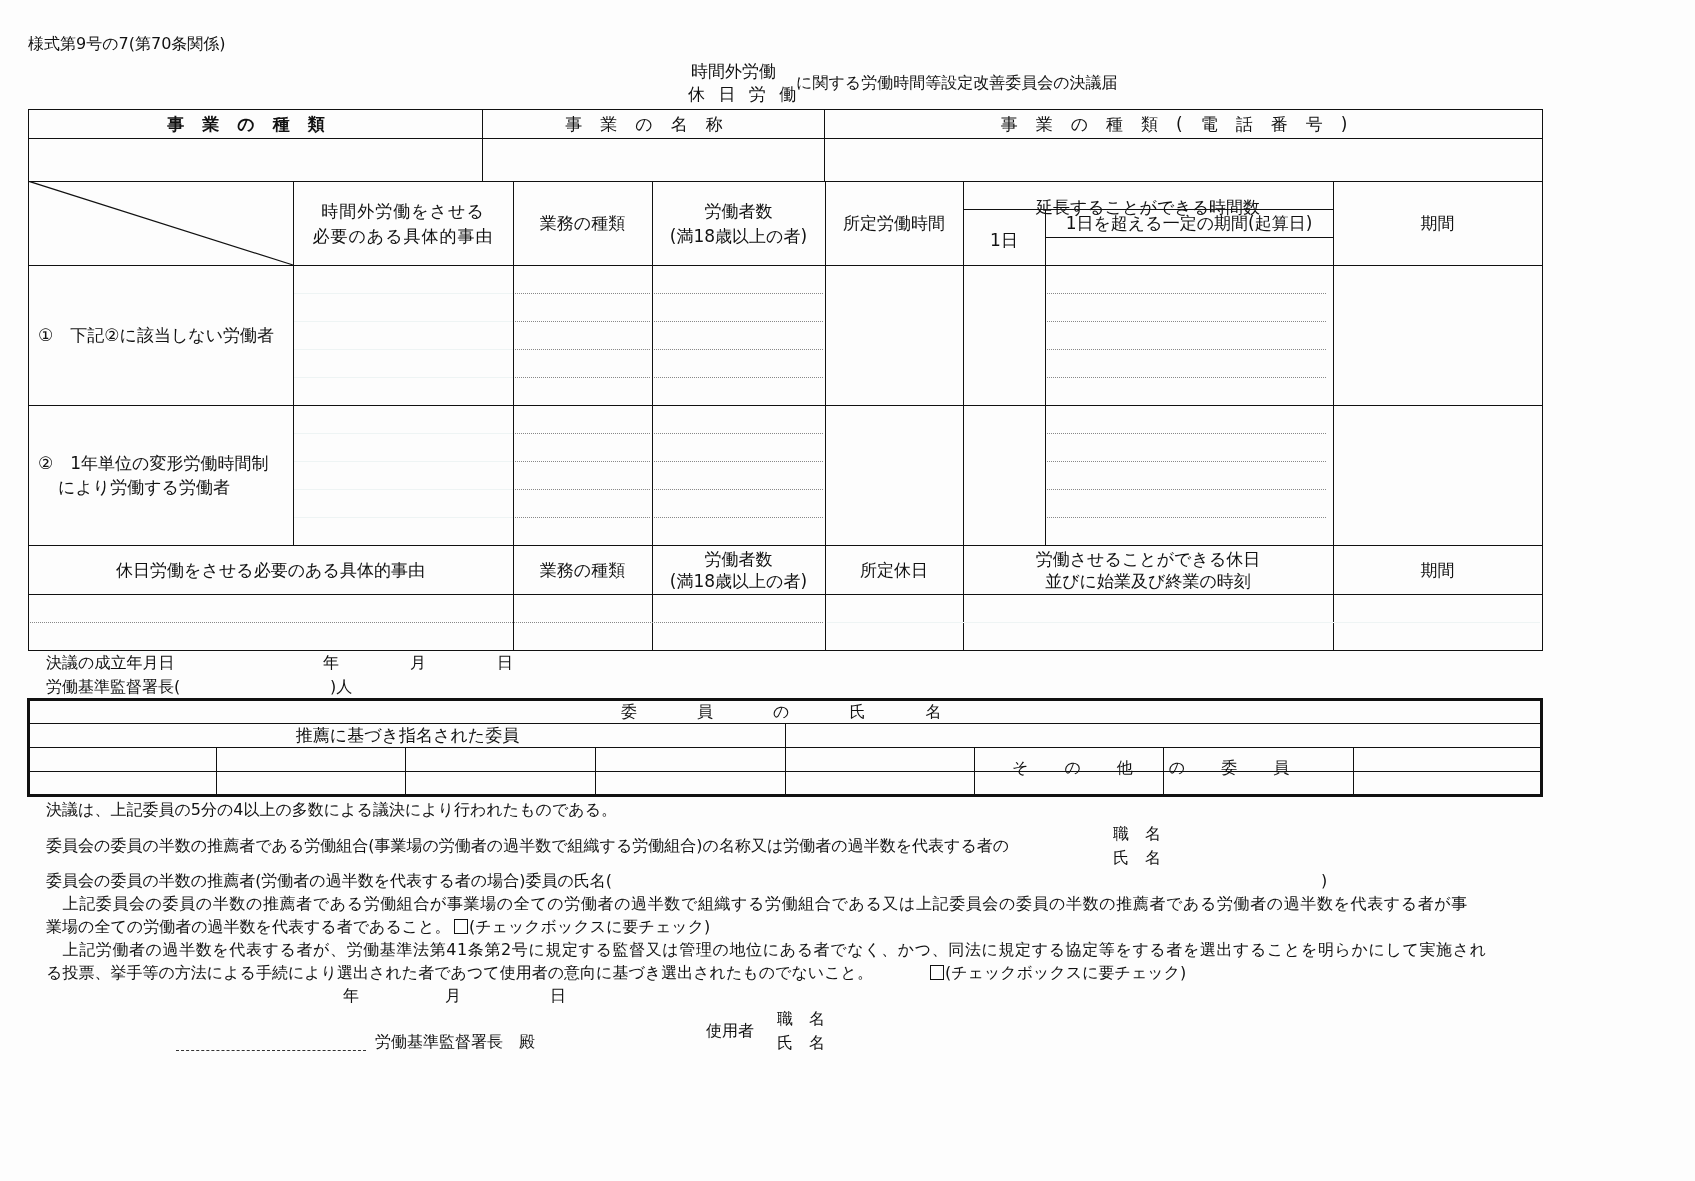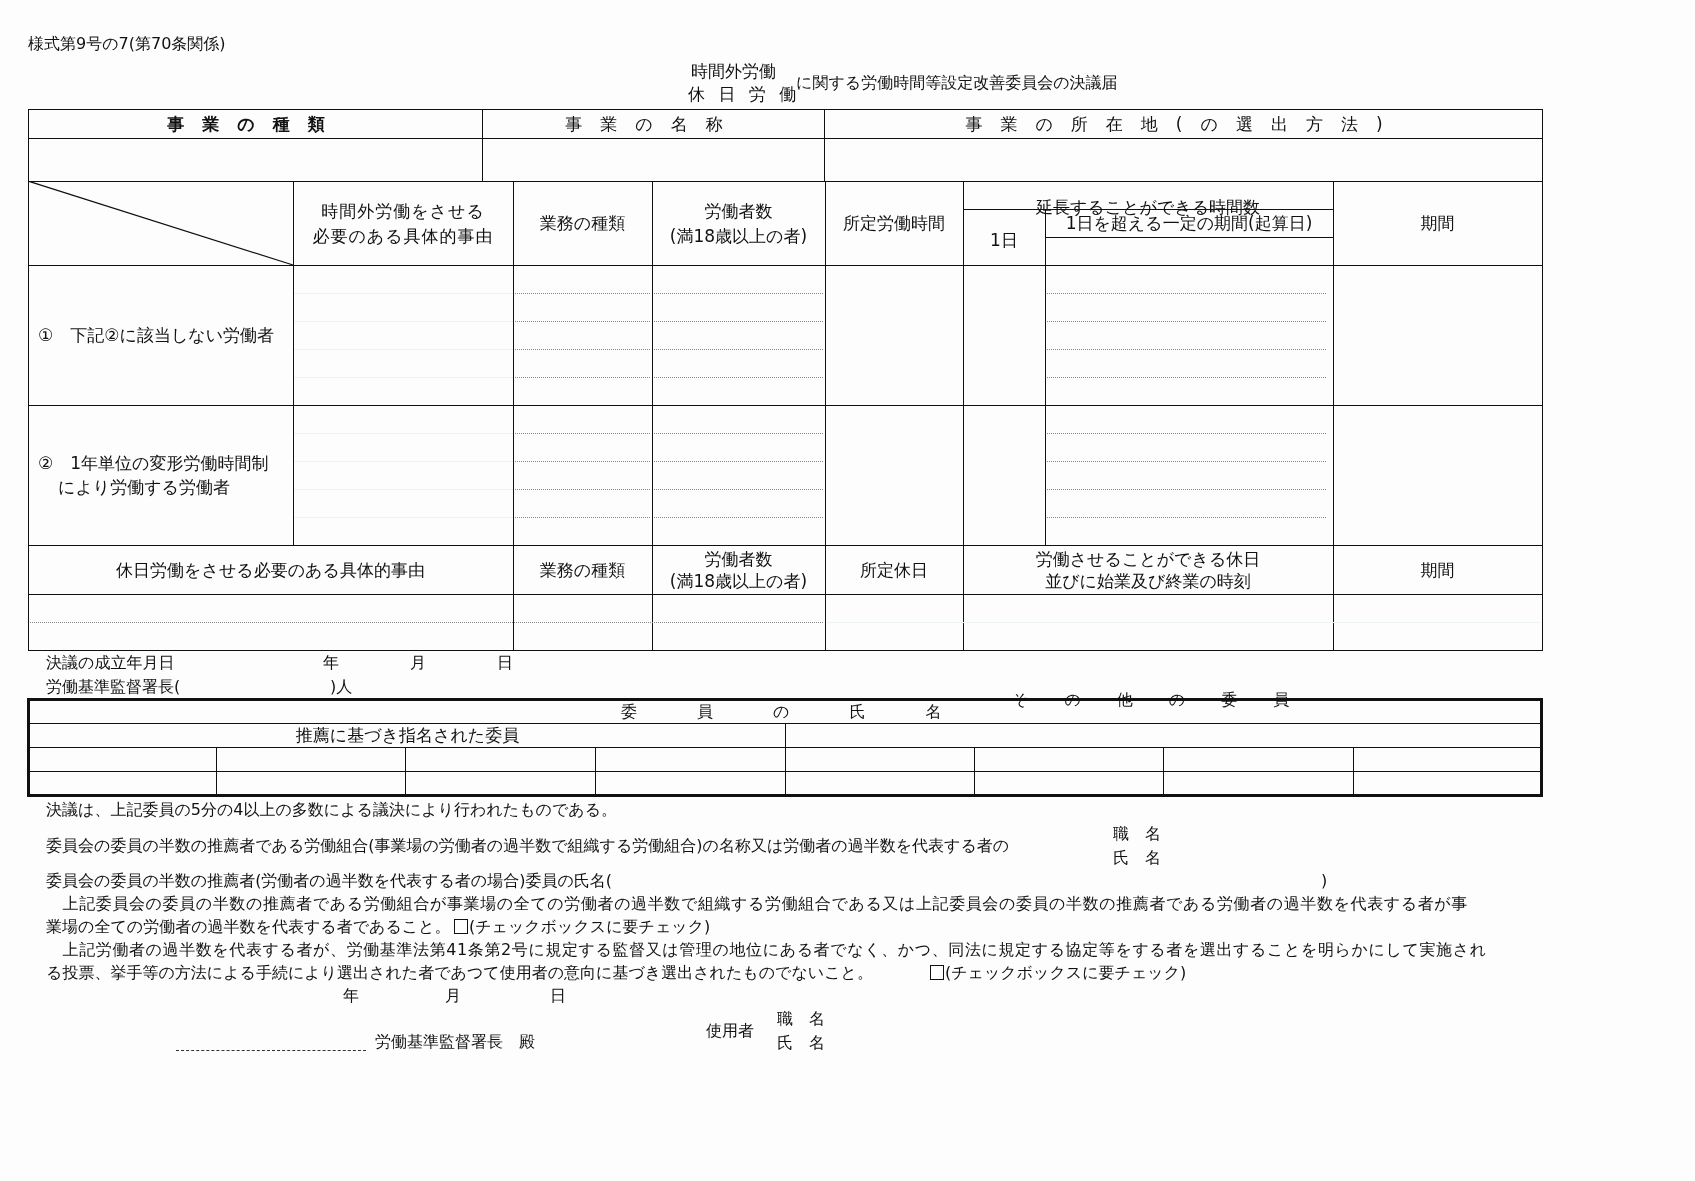--- a/index.html
+++ b/index.html
@@ -31,21 +31,21 @@
 <div class="hl" style="left:28px;top:109px;width:1514px;"></div>
 <div class="hl thin" style="left:28px;top:138px;width:1514px;"></div>
 <div class="hl" style="left:28px;top:181px;width:1514px;"></div>
 <div class="vl" style="left:28px;top:109px;height:542px;"></div>
 <div class="vl" style="left:1542px;top:109px;height:542px;"></div>
 <div class="vl" style="left:482px;top:109px;height:72px;"></div>
 <div class="vl" style="left:824px;top:109px;height:72px;"></div>
 
 <div class="cell sp" style="left:28px;top:110px;width:454px;height:28px;font-weight:bold;">事業の種類</div>
 <div class="cell sp" style="left:482px;top:110px;width:342px;height:28px;">事業の名称</div>
-<div class="cell sp" style="left:824px;top:110px;width:718px;height:28px;">事業の所在地(の選出方法)</div>
+<div class="cell sp" style="left:824px;top:110px;width:718px;height:28px;">事業の種類(電話番号)</div>
 
 <div class="abs" style="left:30px;top:140px;width:450px;height:40px;"></div>
 <div class="abs" style="left:484px;top:140px;width:338px;height:40px;"></div>
 <div class="abs" style="left:826px;top:140px;width:714px;height:40px;"></div>
 
 <div class="hl" style="left:28px;top:265px;width:1514px;"></div>
 <div class="hl" style="left:28px;top:405px;width:1514px;"></div>
 <div class="hl" style="left:28px;top:545px;width:1514px;"></div>
 <div class="hl thin" style="left:963px;top:209px;width:370px;"></div>
 <div class="hl thin" style="left:1045px;top:237px;width:288px;"></div>
@@ -164,21 +164,21 @@
 <div class="vl thin" style="left:785px;top:723px;height:72px;"></div>
 <div class="vl thin" style="left:216px;top:747px;height:48px;"></div>
 <div class="vl thin" style="left:405px;top:747px;height:48px;"></div>
 <div class="vl thin" style="left:595px;top:747px;height:48px;"></div>
 <div class="vl thin" style="left:974px;top:747px;height:48px;"></div>
 <div class="vl thin" style="left:1163px;top:747px;height:48px;"></div>
 <div class="vl thin" style="left:1353px;top:747px;height:48px;"></div>
 
 <div class="t" style="left:621px;top:704px;letter-spacing:60px;">委員の氏名</div>
 <div class="cell" style="left:30px;top:724px;width:755px;height:23px;">推薦に基づき指名された委員</div>
-<div class="t" style="left:1012px;top:692px;letter-spacing:36px;">その他の委員</div>
+<div class="t" style="left:1012px;top:760px;letter-spacing:36px;">その他の委員</div>
 
 <div class="abs" style="left:30px;top:749px;width:185px;height:21px;"></div>
 <div class="abs" style="left:218px;top:749px;width:186px;height:21px;"></div>
 <div class="abs" style="left:407px;top:749px;width:187px;height:21px;"></div>
 <div class="abs" style="left:597px;top:749px;width:187px;height:21px;"></div>
 <div class="abs" style="left:787px;top:749px;width:186px;height:21px;"></div>
 <div class="abs" style="left:976px;top:749px;width:186px;height:21px;"></div>
 <div class="abs" style="left:1165px;top:749px;width:187px;height:21px;"></div>
 <div class="abs" style="left:1355px;top:749px;width:185px;height:21px;"></div>
 <div class="abs" style="left:30px;top:773px;width:185px;height:21px;"></div>

